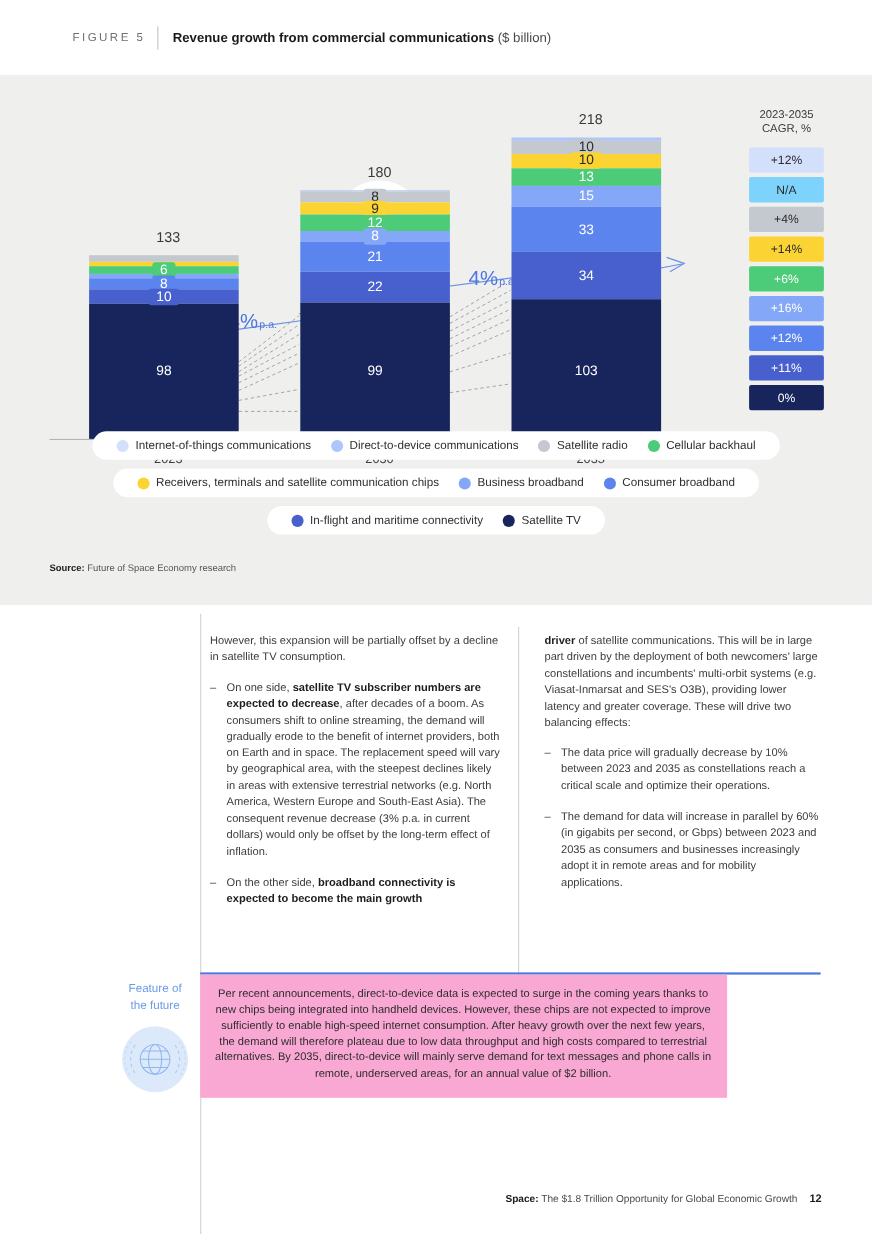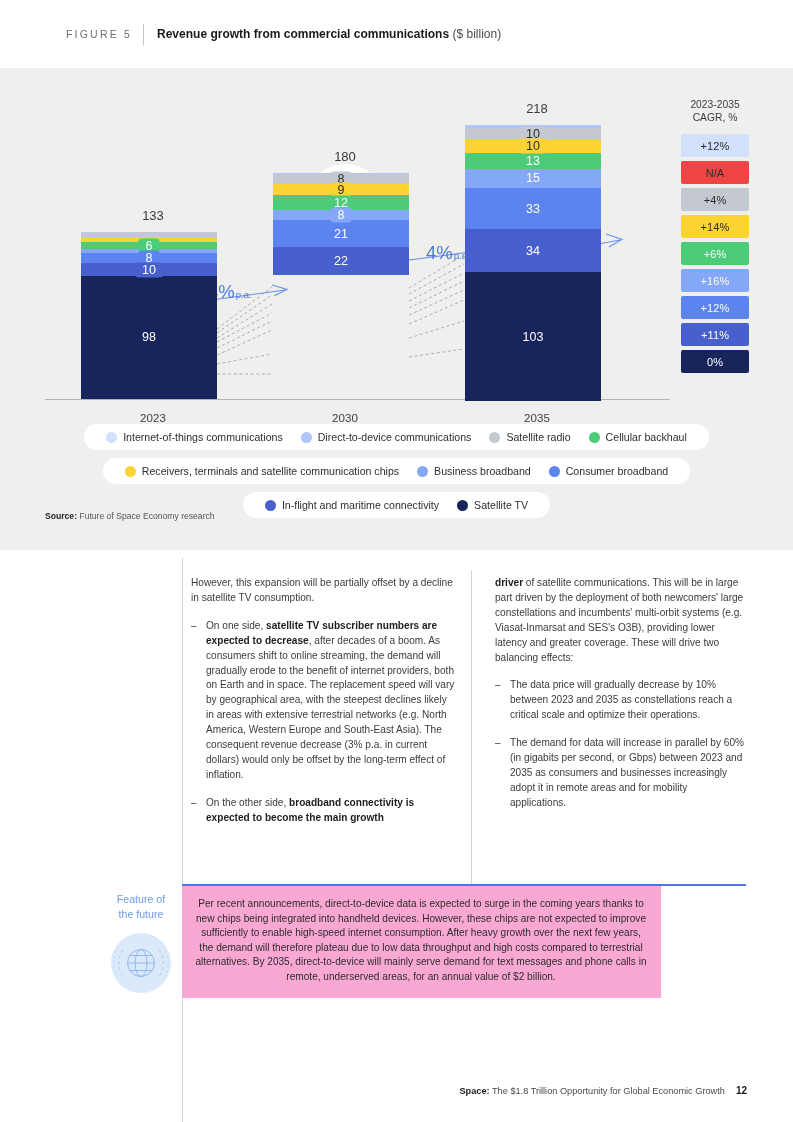--- a/index.html
+++ b/index.html
@@ -85,21 +85,21 @@
   }
   .seg-label.inside { color: #ffffff; }
   .seg-label.dark { color: #2b2b2b; }
 
   .x-label {
     position: absolute; bottom: 14px; width: 144px; text-align: center;
     font-size: 11.6px; color: #3f3f3f;
   }
 
   
-  .legend { position: absolute; left: 0; top: 356px; width: 793px; }
+  .legend { position: absolute; left: 0; top: 324px; width: 793px; }
   .legend-row { display: flex; justify-content: center; margin-bottom: 8px; }
   .legend-pill {
     background: #ffffff; border-radius: 16px; height: 26px;
     display: flex; align-items: center; padding: 0 13px;
   }
   .legend-item { display: flex; align-items: center; margin: 0 9px; }
   .legend-dot { width: 11px; height: 11px; border-radius: 50%; margin-right: 6px; flex: none; }
   .legend-text { font-size: 10.6px; color: #2e2e2e; white-space: nowrap; }
 
   .source {
@@ -198,21 +198,21 @@
     </div>
     <div class="ann ann2">
       <span class="big">4%</span><span class="small">p.a.</span>
     </div>
 
     <div class="cagr-col">
       <div class="cagr-head">2023-2035
 CAGR, %</div>
       <div id="cagr-cells">
           <div class="cagr-cell" style="background: rgb(211, 224, 251); color: rgb(43, 43, 43);">+12%</div>
-          <div class="cagr-cell" style="background: #ef4444; color: rgb(43, 43, 43);">N/A</div>
+          <div class="cagr-cell" style="background: #7dd3fc; color: rgb(43, 43, 43);">N/A</div>
           <div class="cagr-cell" style="background: rgb(196, 200, 207); color: rgb(43, 43, 43);">+4%</div>
           <div class="cagr-cell" style="background: rgb(251, 212, 51); color: rgb(43, 43, 43);">+14%</div>
           <div class="cagr-cell" style="background: rgb(76, 203, 120); color: rgb(255, 255, 255);">+6%</div>
           <div class="cagr-cell" style="background: rgb(132, 167, 247); color: rgb(255, 255, 255);">+16%</div>
           <div class="cagr-cell" style="background: rgb(91, 132, 239); color: rgb(255, 255, 255);">+12%</div>
           <div class="cagr-cell" style="background: rgb(71, 96, 205); color: rgb(255, 255, 255);">+11%</div>
           <div class="cagr-cell" style="background: rgb(23, 37, 92); color: rgb(255, 255, 255);">0%</div>
         </div>
     </div>
 
@@ -250,20 +250,23 @@
               <span class="seg-label inside" style="background: rgb(76, 203, 120); z-index: 5;">12</span>
             </div>
             <div class="seg" style="height: 10.055px; background: rgb(132, 167, 247);">
               <span class="seg-label inside" style="background: rgb(132, 167, 247); z-index: 5;">8</span>
             </div>
             <div class="seg" style="height: 26.3945px; background: rgb(91, 132, 239);">
               <span class="seg-label inside">21</span>
             </div>
             <div class="seg" style="height: 27.6514px; background: rgb(71, 96, 205);">
               <span class="seg-label inside">22</span>
+            </div>
+            <div class="seg" style="height: 124.431px; background: rgb(23, 37, 92);">
+              <span class="seg-label inside">99</span>
             </div>
           </div>
           <div class="bar-group bg-2035" style="height: 274px;">
             <div class="bar-total" style="top: -24px;">218</div>
             <div class="seg" style="height: 2.51376px; background: rgb(174, 198, 251);"></div>
             <div class="seg" style="height: 12.5688px; background: rgb(196, 200, 207);">
               <span class="seg-label dark" style="background: rgb(196, 200, 207); z-index: 5;">10</span>
             </div>
             <div class="seg" style="height: 12.5688px; background: rgb(251, 212, 51);">
               <span class="seg-label dark" style="background: rgb(251, 212, 51); z-index: 5;">10</span>

